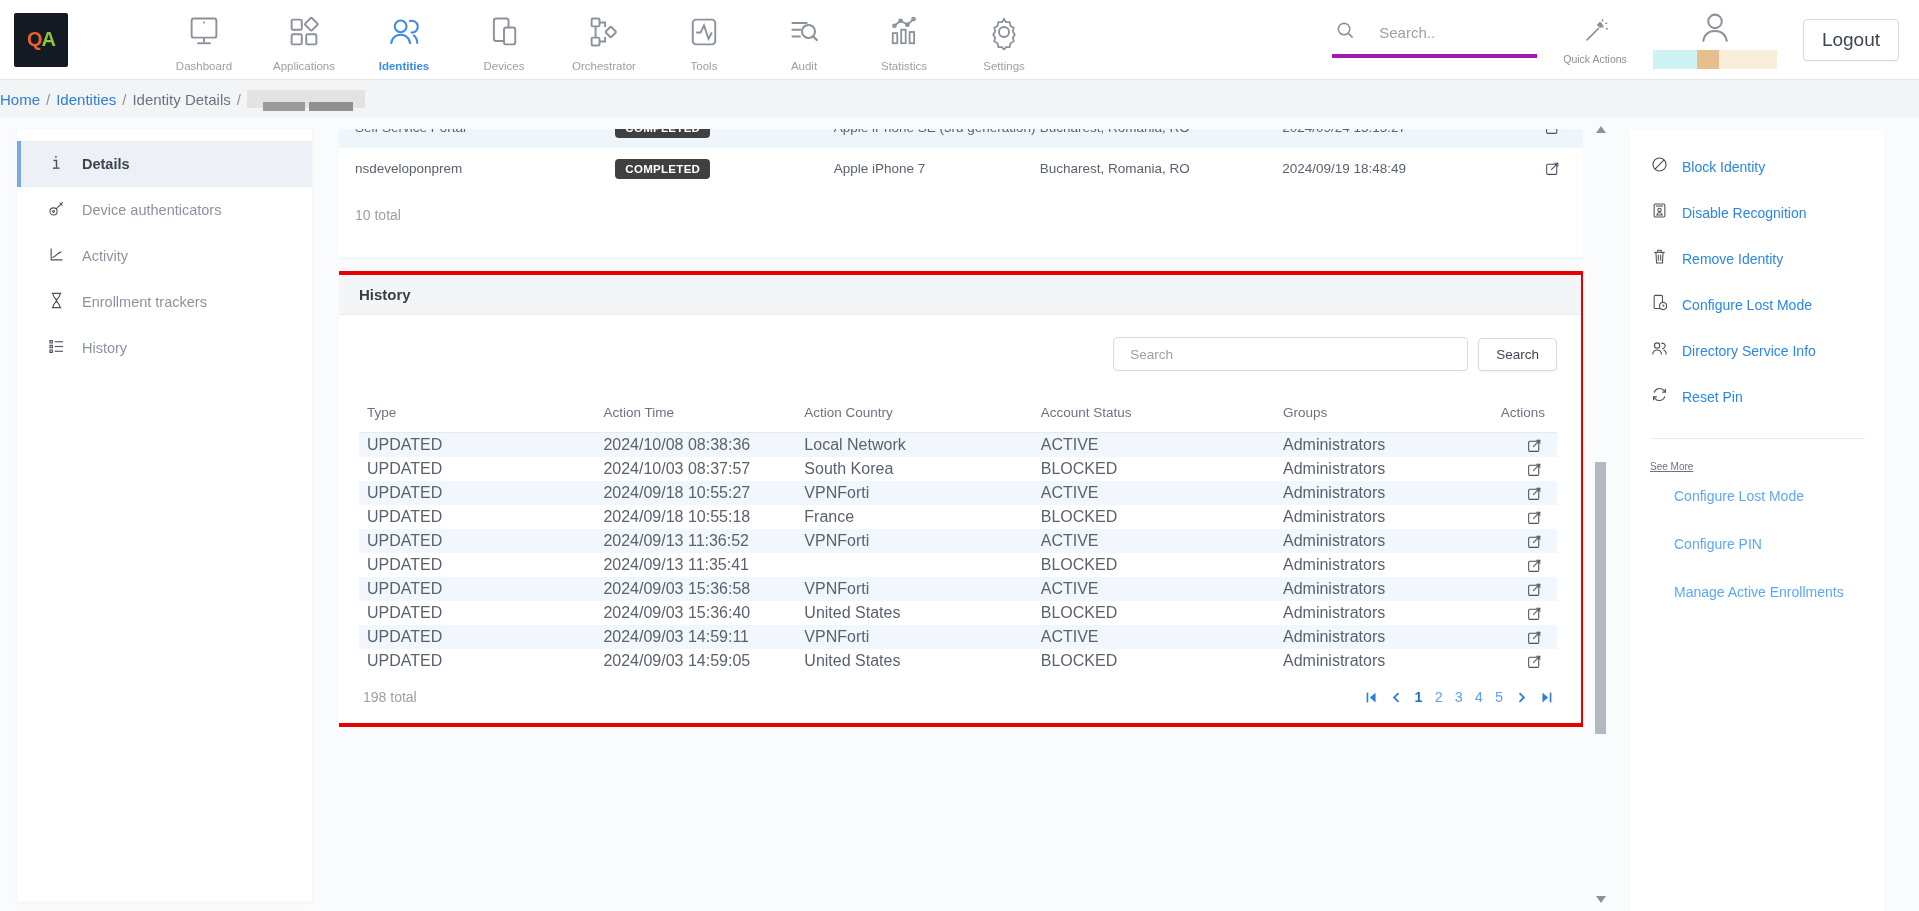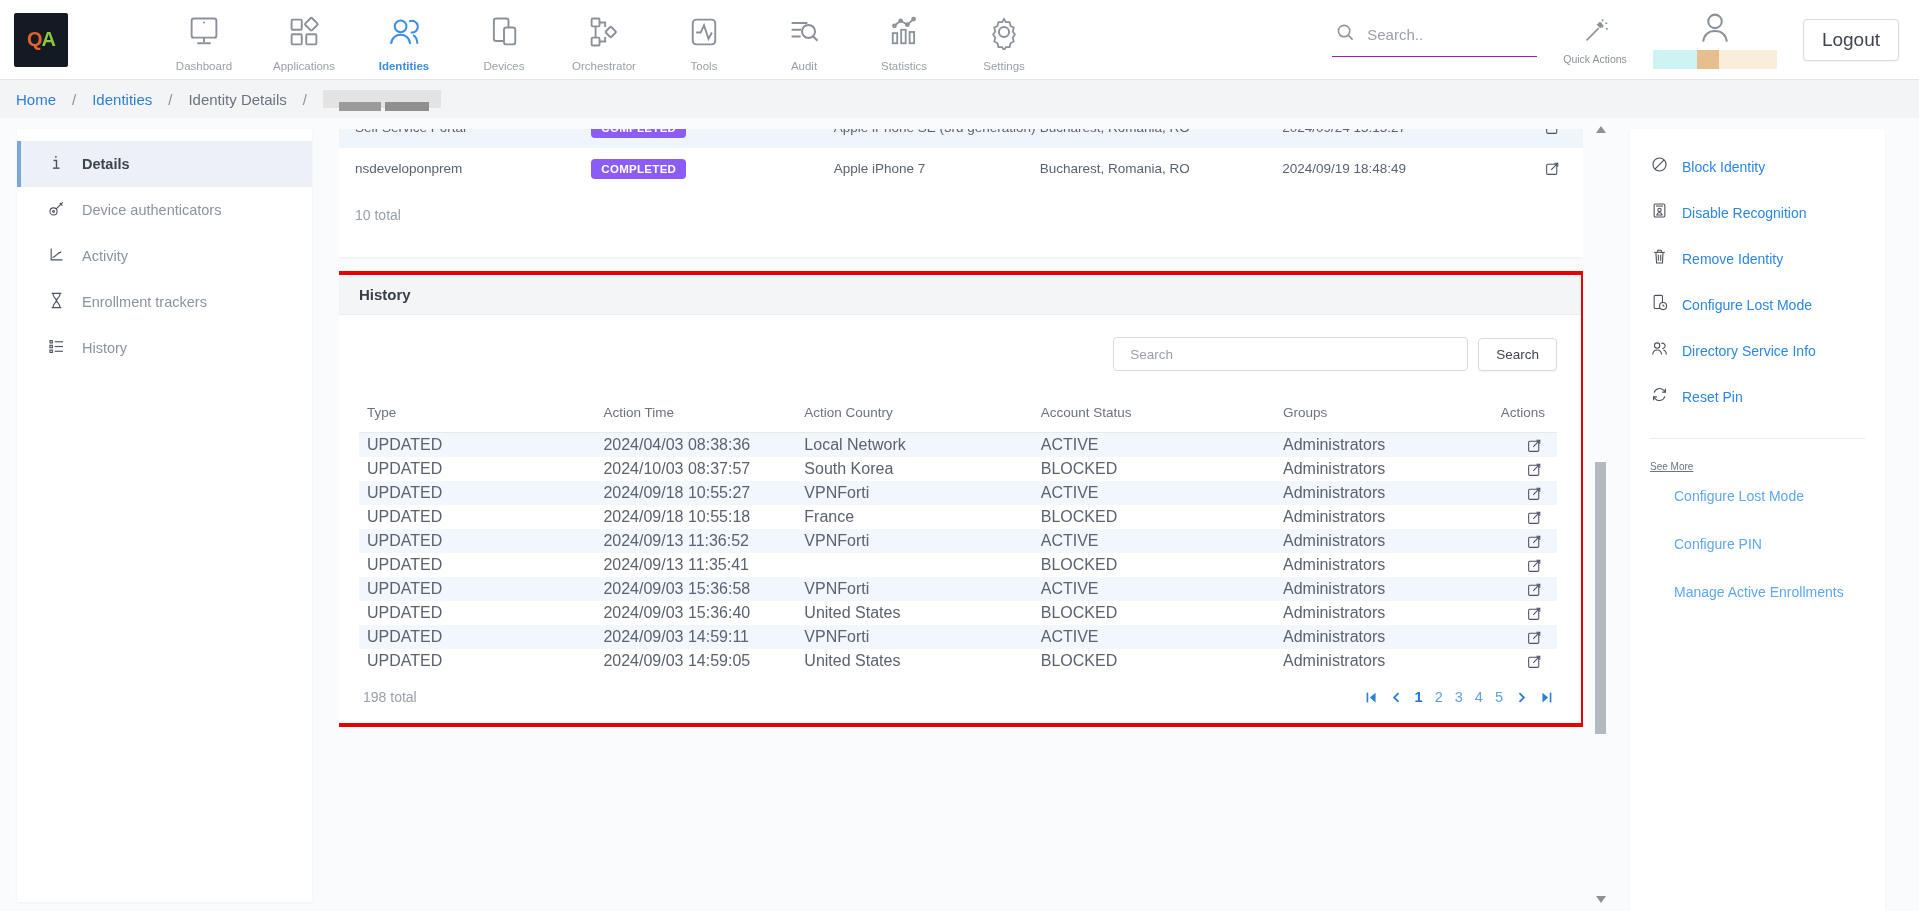--- a/index.html
+++ b/index.html
@@ -23,22 +23,22 @@
   .nav-item{
     width:100px; display:flex; flex-direction:column; align-items:center; gap:6px;
     padding-top:6px; cursor:pointer; color:#8b919a;
   }
   .nav-item .nav-label{ font-size:11.5px; color:#9aa0a9; }
   .nav-item.active{ color:#3b8ce4; }
   .nav-item.active .nav-label{ color:#3b8ce4; font-weight:bold; }
   .nav-item svg{ width:36px; height:36px; }
   .top-right{ display:flex; align-items:center; margin-left:auto; margin-right:20px; gap:26px; }
   .searchbox{
-    display:flex; align-items:center; gap:12px; width:205px;
-    border-bottom:1px solid #a21caf; padding:0 4px 10px 4px; color:#8b919a;
+    display:flex; align-items:center; gap:24px; width:205px;
+    border-bottom:4px solid #a21caf; padding:0 4px 10px 4px; color:#8b919a;
   }
   .searchbox input{
     border:none; outline:none; background:transparent; width:150px;
     font-size:15px; color:#555c66; font-family:"Liberation Sans", sans-serif;
   }
   .searchbox input::placeholder{ color:#9aa0a9; }
   .quick-actions{ display:flex; flex-direction:column; align-items:center; gap:4px; color:#8b919a; cursor:pointer; }
   .quick-actions .qa-label{ font-size:10.5px; color:#8b919a; }
   .avatar-wrap{ display:flex; flex-direction:column; align-items:center; color:#8b919a; }
   .redaction-strip{ display:flex; margin-top:2px; height:19px; }
@@ -46,21 +46,21 @@
   .redaction-strip .c2{ width:22px; background:#e7bf8e; }
   .redaction-strip .c3{ width:58px; background:#f8eeda; }
   .logout-btn{
     background:#fff; border:1px solid #d7dade; border-radius:4px; padding:9px 18px;
     font-size:19px; color:#3f4650; cursor:pointer; box-shadow:0 1px 2px rgba(0,0,0,.05);
     font-family:"Liberation Sans", sans-serif;
   }
   
   .breadcrumb{
     position:absolute; top:80px; left:0; right:0; height:38px; background:#f3f4f6;
-    display:flex; align-items:center; padding-left:16px; font-size:15px; gap:16px; z-index:20;
+    display:flex; align-items:center; font-size:15px; gap:6px; z-index:20;
   }
   .breadcrumb a{ color:#2f7ed4; text-decoration:none; cursor:pointer; }
   .breadcrumb .sep{ color:#8b919a; }
   .breadcrumb .current{ color:#6b7380; }
   .bc-redact{ position:relative; width:118px; height:18px; background:#e3e3e3; }
   .bc-redact .d1{ position:absolute; left:16px; bottom:-3px; width:42px; height:9px; background:#9b9b9b; }
   .bc-redact .d2{ position:absolute; left:62px; bottom:-3px; width:44px; height:9px; background:#8f8f8f; }
   
   .sidebar{
     position:absolute; top:129px; left:17px; width:295px; bottom:9px; background:#fff;
@@ -78,22 +78,22 @@
   
   .main{ position:absolute; top:129px; left:339px; width:1244px; bottom:0; overflow:hidden; }
   .card{ background:#fff; box-shadow:0 1px 3px rgba(0,0,0,.06); }
   .sessions-card{ margin-top:-22px; padding-bottom:34px; }
   .sess-row{
     display:grid; grid-template-columns:19.5% 20% 17% 20% 16.5% 1fr;
     align-items:center; height:41px; padding:0 16px; font-size:13.5px; color:#5a6270;
   }
   .sess-row.alt{ background:#eef6fb; }
   .badge{
-    display:inline-block; background:#8b5cf6; color:#fff; font-size:11.5px; font-weight:bold;
-    padding:4px 10px; border-radius:4px; letter-spacing:.3px; width:fit-content;
+    display:inline-block; background:#404040; color:#fff; font-size:11.5px; font-weight:bold;
+    padding:4px 10px; border-radius:4px; letter-spacing:.3px; width:fit-content;margin-left:24px;
   }
   .total-row{ padding:18px 16px 0 16px; font-size:14px; color:#9aa0a9; }
   
   .history-card{
     position:relative; left:-8px; width:calc(100% + 10px); margin-top:14px;
     border:4px solid #e80000; background:#fff;
   }
   .history-title{
     background:#f4f5f7; padding:11px 24px; font-size:15px; font-weight:bold; color:#383e47;
     border-bottom:1px solid #ececee;
@@ -382,21 +382,21 @@
           <span>Type</span>
           <span>Action Time</span>
           <span>Action Country</span>
           <span>Account Status</span>
           <span>Groups</span>
           <span class="th-actions">Actions</span>
         </div>
 
         <div class="hist-grid hist-row alt">
           <span>UPDATED</span>
-            <span>2024/04/03 08:38:36</span>
+            <span>2024/10/08 08:38:36</span>
             <span>Local Network</span>
             <span>ACTIVE</span>
             <span>Administrators</span>
           <span class="cell-action">
               <button class="row-action-btn">
                 <svg viewBox="0 0 32 32" fill="none" stroke="currentColor" stroke-width="2">
                   <rect x="5" y="8" width="19" height="19" rx="2"></rect>
                   <path d="M13.5 18.5L26 6"></path>
                   <path d="M19.5 6H26v6.5"></path>
                 </svg>

